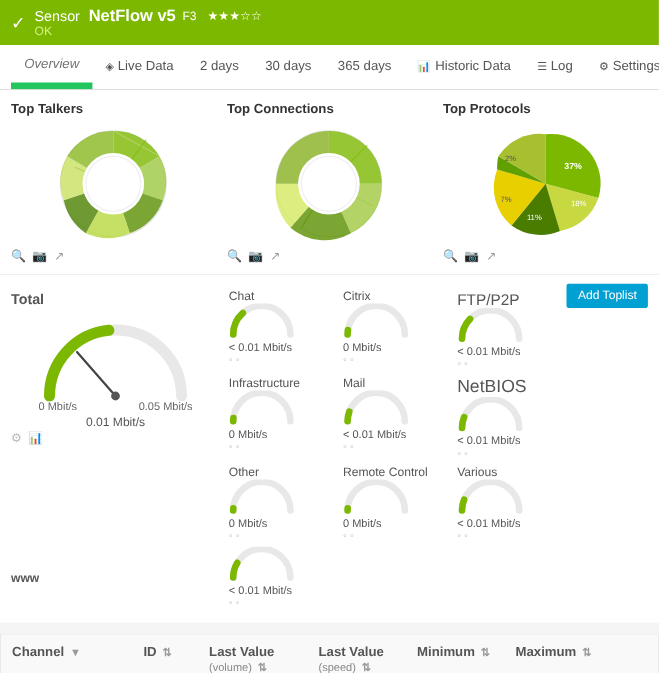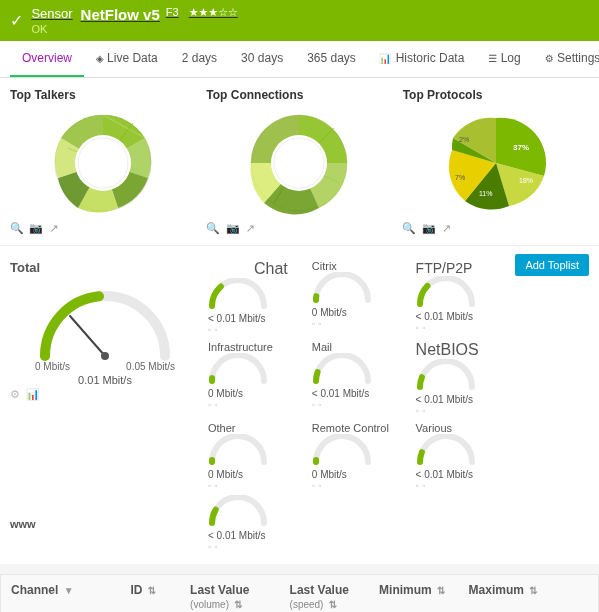--- a/index.html
+++ b/index.html
@@ -4,21 +4,21 @@
   <style>
     * { box-sizing: border-box; margin: 0; padding: 0; }
     body { font-family: Arial, sans-serif; font-size: 12px; background: #f5f5f5; color: #333; width: 599px; }
 
     
     .header { background: #7cb800; padding: 6px 10px; display: flex; align-items: center; gap: 8px; }
 
     
     .nav { background: #fff; border-bottom: 1px solid #ddd; display: flex; align-items: center; padding: 0 10px; }
     .nav-item { padding: 10px 12px; font-size: 12px; color: #555; cursor: pointer; border-bottom: 2px solid transparent; white-space: nowrap; }
-    .nav-item.active { color: #a21caf; border-bottom: 2px solid #22c55e; }
+    .nav-item.active { color: #737373; border-bottom: 6px solid #22c55e; font-style: italic; }
 
     
     .top-section { display: flex; gap: 10px; padding: 10px; background: #fff; }
     .top-card { flex: 1; }
     .top-card-title { font-size: 12px; font-weight: bold; margin-bottom: 6px; color: #333; }
 
     .diagram-icons { display: flex; gap: 6px; margin-top: 4px; color: #999; font-size: 11px; }
     .add-toplist-btn { float: right; background: #00a0d2; color: white; border: none; padding: 5px 10px; font-size: 11px; cursor: pointer; border-radius: 2px; margin-bottom: 5px; }
 
     
@@ -28,21 +28,21 @@
     .col-channel { width: 120px; }
     .col-id { width: 60px; }
     .col-lastval-vol { width: 100px; }
     .col-lastval-spd { width: 90px; }
     .col-min { width: 90px; }
     .col-max { width: 90px; }
     .col-action { width: 30px; text-align: right; color: #999; }
     .sort-arrow { font-size: 10px; color: #999; margin-left: 2px; }
     .col-header-sub { font-size: 10px; font-weight: normal; color: #888; }
 
-    .header-top { display: flex; align-items: flex-start; gap: 4px; text-decoration: underline; }
+    .header-top { display: flex; align-items: center; gap: 4px; }
   </style>
 </head>
 <body>
 
 <div class="header">
   <span style="color:white;font-size:16px;">✓</span>
   <div>
     <div class="header-top">
       <span style="color:white;font-size:13px;">Sensor</span>
       <span style="color:white;font-size:15px;font-weight:bold;margin-left:4px;">NetFlow v5</span>
@@ -184,21 +184,21 @@
       <div style="text-align:center;font-size:11px;color:#555;margin-top:2px;">0.01 Mbit/s</div>
       <div style="display:flex;gap:6px;margin-top:2px;font-size:11px;color:#bbb;">
         <span style="cursor:pointer;">⚙</span>
         <span style="cursor:pointer;">📊</span>
       </div>
     </div>
 
     <div style="flex:1;display:grid;grid-template-columns:repeat(3,1fr);gap:6px 4px;">
 
       <div>
-        <div style="font-size:16px;color:#555;margin-left:46px;">Chat</div>
+        <div style="font-size:11px;color:#555;">Chat</div>
         <svg width="60" height="32" viewBox="0 0 60 32">
           <path d="M4,28 A26,26 0 0,1 56,28" fill="none" stroke="#e8e8e8" stroke-width="6" stroke-linecap="round"></path>
           <path d="M4,28 A26,26 0 0,1 56,28" fill="none" stroke="#7cb800" stroke-width="6" stroke-linecap="round" stroke-dasharray="82" stroke-dashoffset="60"></path>
         </svg>
         <div style="font-size:10px;color:#555;">&lt; 0.01 Mbit/s</div>
         <div style="font-size:10px;color:#bbb;">◦ ◦</div>
       </div>
 
       <div>
         <div style="font-size:11px;color:#555;">Citrix</div>

